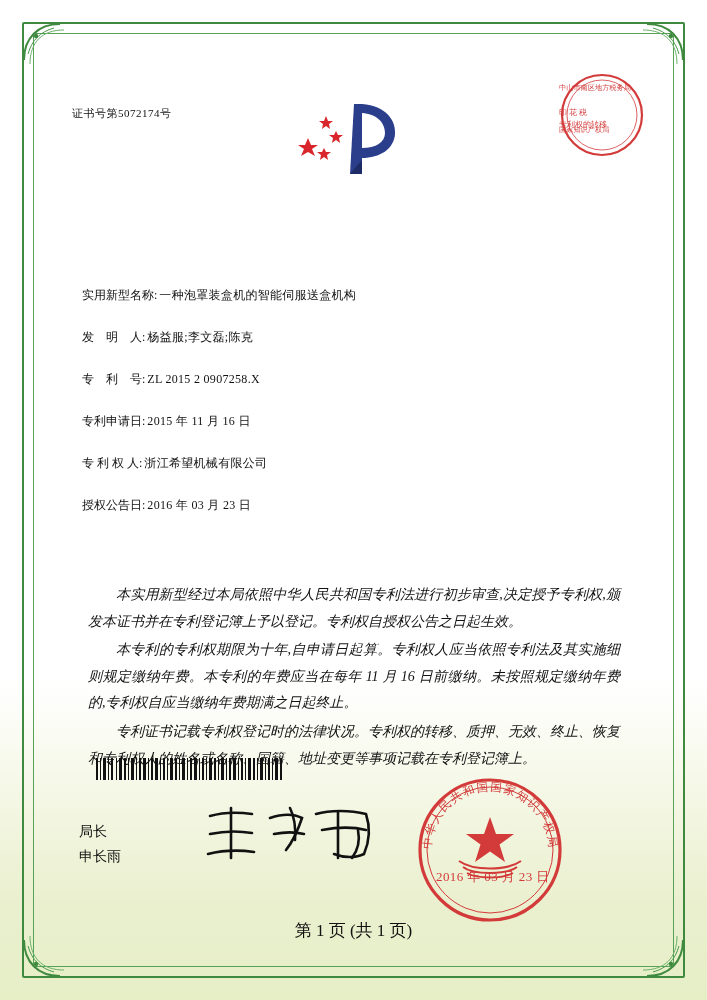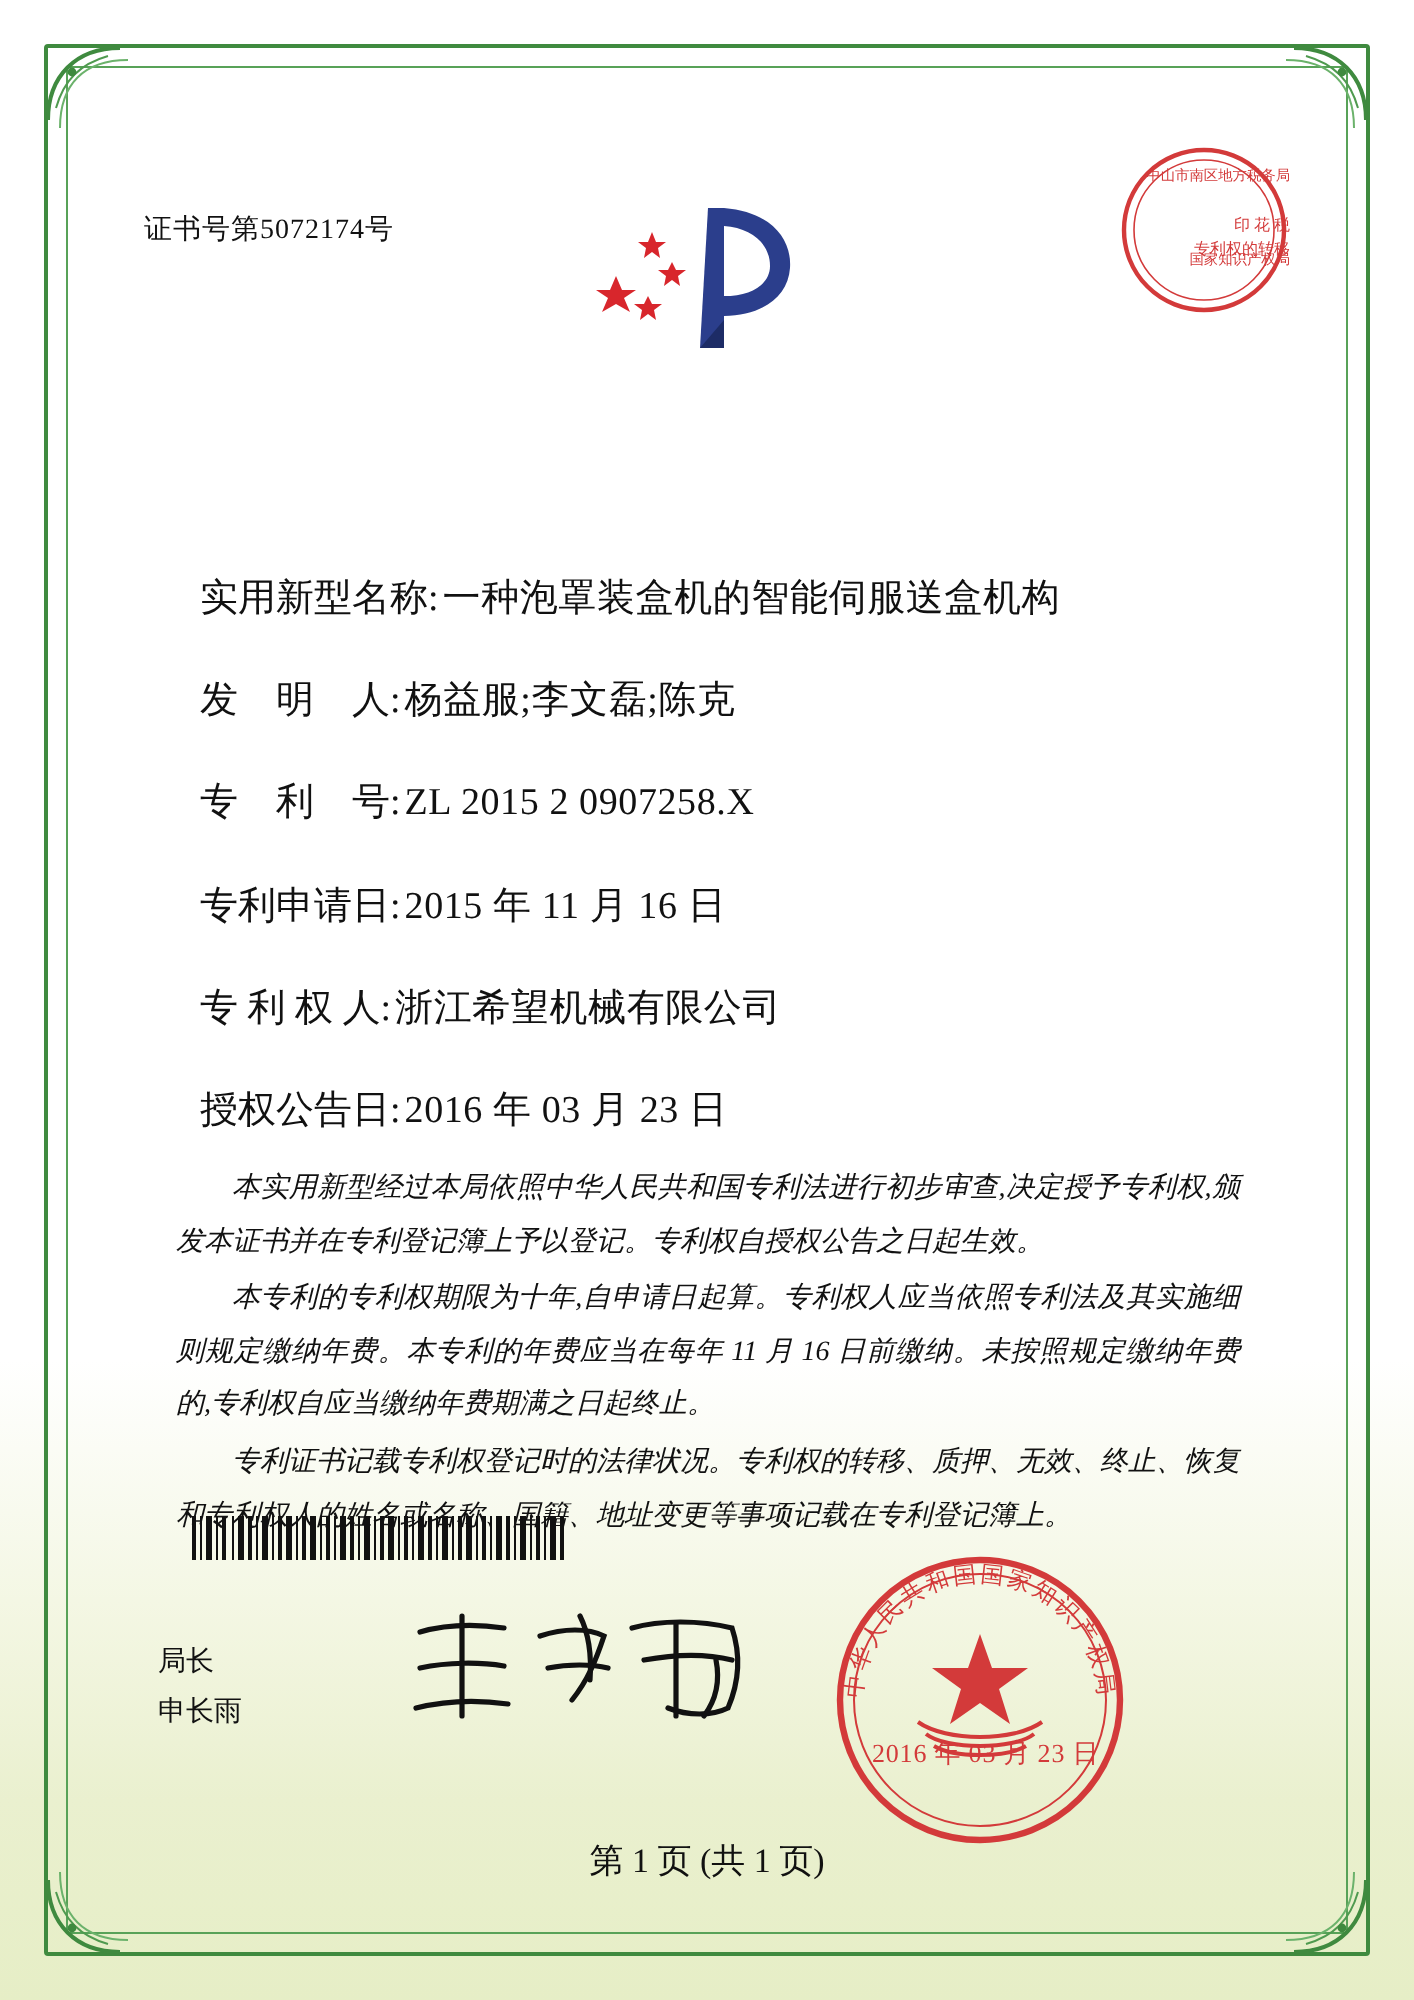--- a/index.html
+++ b/index.html
@@ -41,21 +41,21 @@
   .c-tl { left: 20px;  top: 20px; }
   .c-tr { right: 20px; top: 20px; transform: scaleX(-1); }
   .c-bl { left: 20px;  bottom: 20px; transform: scaleY(-1); }
   .c-br { right: 20px; bottom: 20px; transform: scale(-1,-1); }
 
   
   .cert-no {
     position: absolute;
     left: 72px;
     top: 106px;
-    font-size: 14px;
+    font-size: 11px;
     letter-spacing: .5px;
     color: #111;
   }
   .logo {
     position: absolute;
     left: 292px;
     top: 98px;
     width: 120px;
     height: 82px;
   }
@@ -65,21 +65,21 @@
     top: 72px;
     width: 86px;
     height: 86px;
   }
   .seal-top .seal-text {
     position: absolute;
     inset: 0;
     color: #d33a3a;
     font-size: 7.2px;
     line-height: 1.15;
-    text-align: right;
+    text-align: left;
   }
   .seal-top .st-l1 { position:absolute; top:12px; left:0; right:0; }
   .seal-top .st-l2 { position:absolute; top:36px; left:0; right:0; font-size:8px;}
   .seal-top .st-l3 { position:absolute; top:48px; left:0; right:0; font-size:8px;}
   .seal-top .st-l4 { position:absolute; bottom:24px; left:0; right:0; }
 
   .doc-title {
     position: absolute;
     left: 0; right: 0;
     top: 196px;
@@ -87,24 +87,24 @@
     font-size: 41px;
     font-weight: bold;
     letter-spacing: 5px;
     color: #111;
     font-family: "Liberation Serif", "DejaVu Serif", serif;
   }
 
   
   .fields {
     position: absolute;
-    left: 100px;
+    left: 82px;
     top: 288px;
     width: 540px;
-    font-size: 19px;
+    font-size: 12px;
     color: #111;
   }
   .field-row {
     display: flex;
     align-items: baseline;
     margin-bottom: 26.5px;
     line-height: 1.3;
   }
   .field-label {
     white-space: pre;

